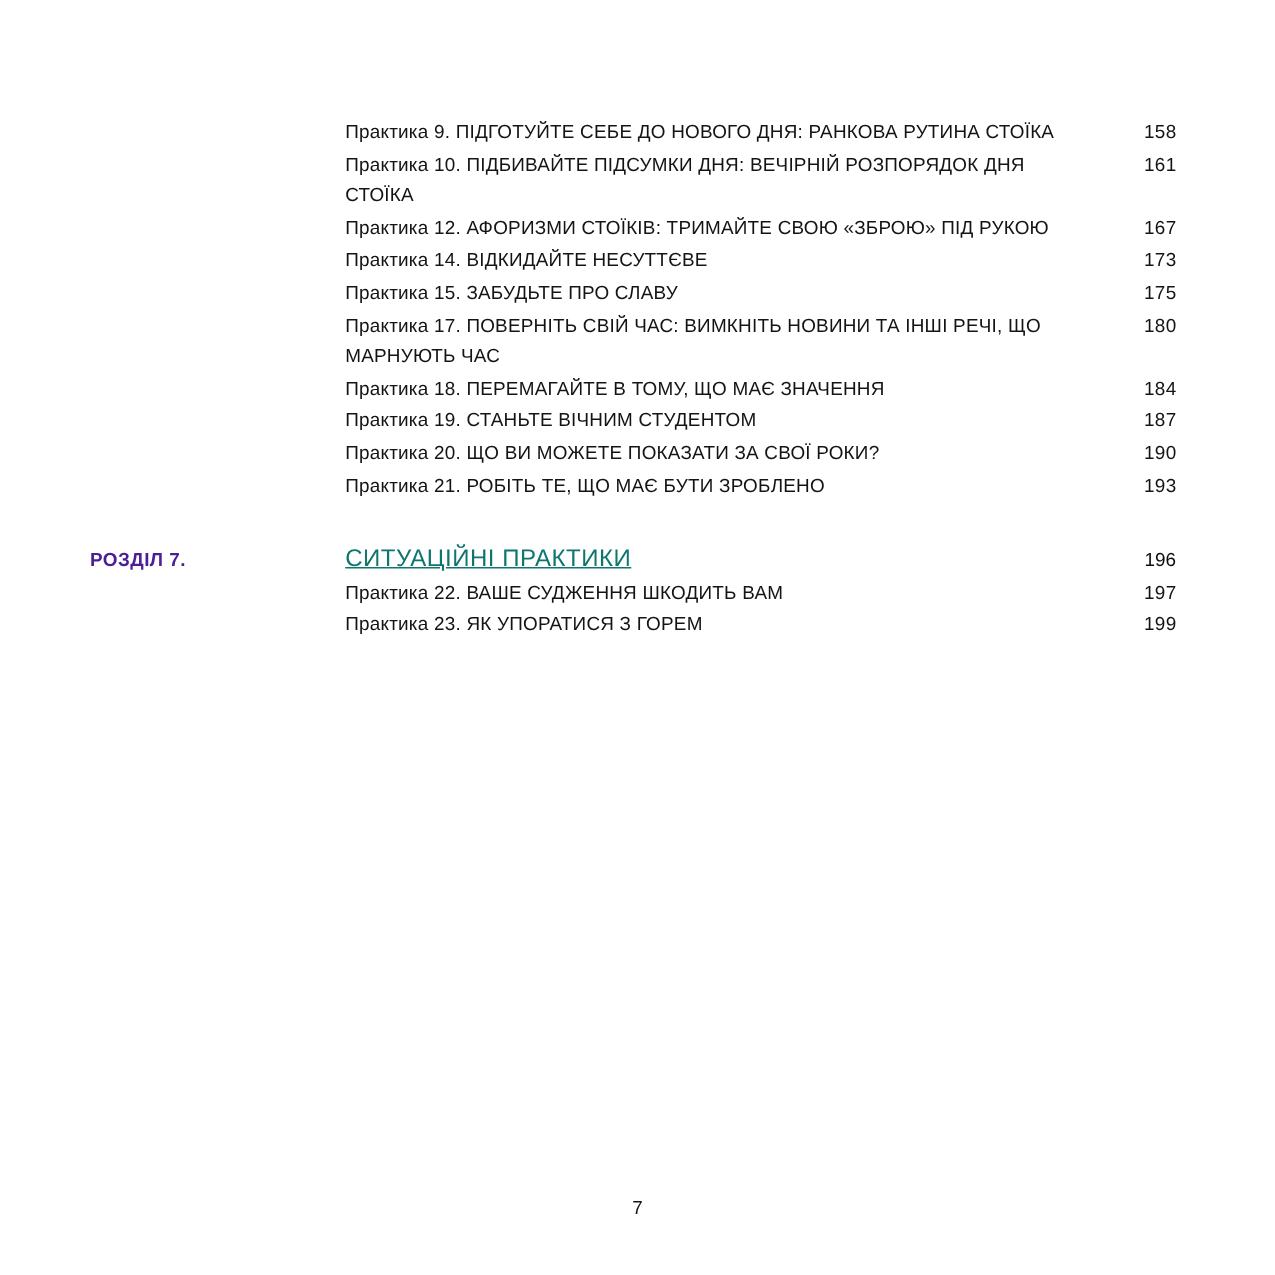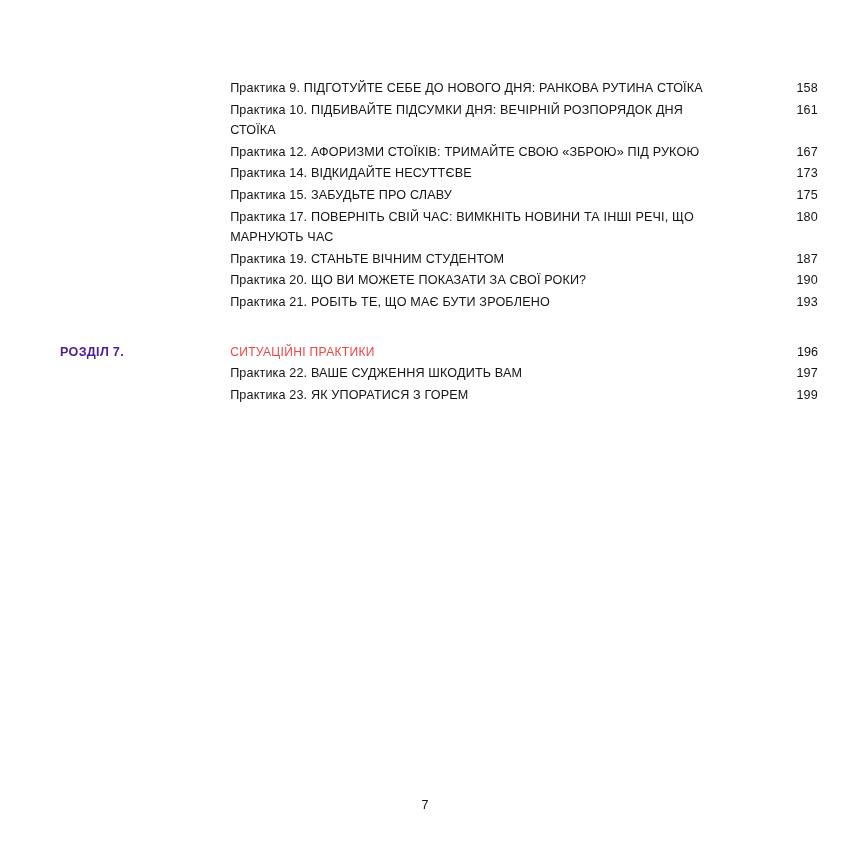--- a/index.html
+++ b/index.html
@@ -32,21 +32,21 @@
   .col-label {
     width: 88px;
     padding-right: 6px;
   }
   .col-title {
     width: 258px;
     padding-right: 10px;
   }
   .col-page {
     width: 46px;
-    text-align: right;
+    text-align: center;
     white-space: nowrap;
   }
   .entry-row td {
     padding-bottom: 1px;
   }
   .entry-title {
     font-size: 12.6px;
     line-height: 20.6px;
     letter-spacing: 0.15px;
     text-transform: uppercase;
@@ -70,26 +70,27 @@
   .section-label {
     font-size: 12.6px;
     line-height: 20.6px;
     font-weight: 700;
     text-transform: uppercase;
     letter-spacing: 0.3px;
     color: #4c1d95;
     white-space: nowrap;
   }
   .section-title {
-    font-size: 12px;
+    font-size: 16px;
     line-height: 20.6px;
     font-weight: 400;
     text-transform: uppercase;
     letter-spacing: 0.35px;
-    color: #ef4444;
+    color: #0f766e;
+    text-decoration: underline;
   }
   .section-page {
     font-size: 12.6px;
     line-height: 20.6px;
     font-weight: 400;
     color: #0d0d0d;
   }
   .folio {
     position: absolute;
     left: 0;
@@ -131,20 +132,25 @@
           <td class="col-title"><span class="entry-title"><span class="prefix">Практика 15.</span><span> ЗАБУДЬТЕ ПРО СЛАВУ</span></span></td>
           <td class="col-page"><span class="entry-page">175</span></td>
         </tr>
         <tr class="entry-row">
           <td class="col-label"></td>
           <td class="col-title"><span class="entry-title"><span class="prefix">Практика 17.</span><span> ПОВЕРНІТЬ СВІЙ ЧАС: ВИМКНІТЬ НОВИНИ ТА ІНШІ РЕЧІ, ЩО МАРНУЮТЬ ЧАС</span></span></td>
           <td class="col-page"><span class="entry-page">180</span></td>
         </tr>
         <tr class="entry-row">
           <td class="col-label"></td>
+          <td class="col-title"><span class="entry-title"><span class="prefix">Практика 18.</span><span> ПЕРЕМАГАЙТЕ В ТОМУ, ЩО МАЄ ЗНАЧЕННЯ</span></span></td>
+          <td class="col-page"><span class="entry-page">184</span></td>
+        </tr>
+        <tr class="entry-row">
+          <td class="col-label"></td>
           <td class="col-title"><span class="entry-title"><span class="prefix">Практика 19.</span><span> СТАНЬТЕ ВІЧНИМ СТУДЕНТОМ</span></span></td>
           <td class="col-page"><span class="entry-page">187</span></td>
         </tr>
         <tr class="entry-row">
           <td class="col-label"></td>
           <td class="col-title"><span class="entry-title"><span class="prefix">Практика 20.</span><span> ЩО ВИ МОЖЕТЕ ПОКАЗАТИ ЗА СВОЇ РОКИ?</span></span></td>
           <td class="col-page"><span class="entry-page">190</span></td>
         </tr>
         <tr class="entry-row">
           <td class="col-label"></td>

